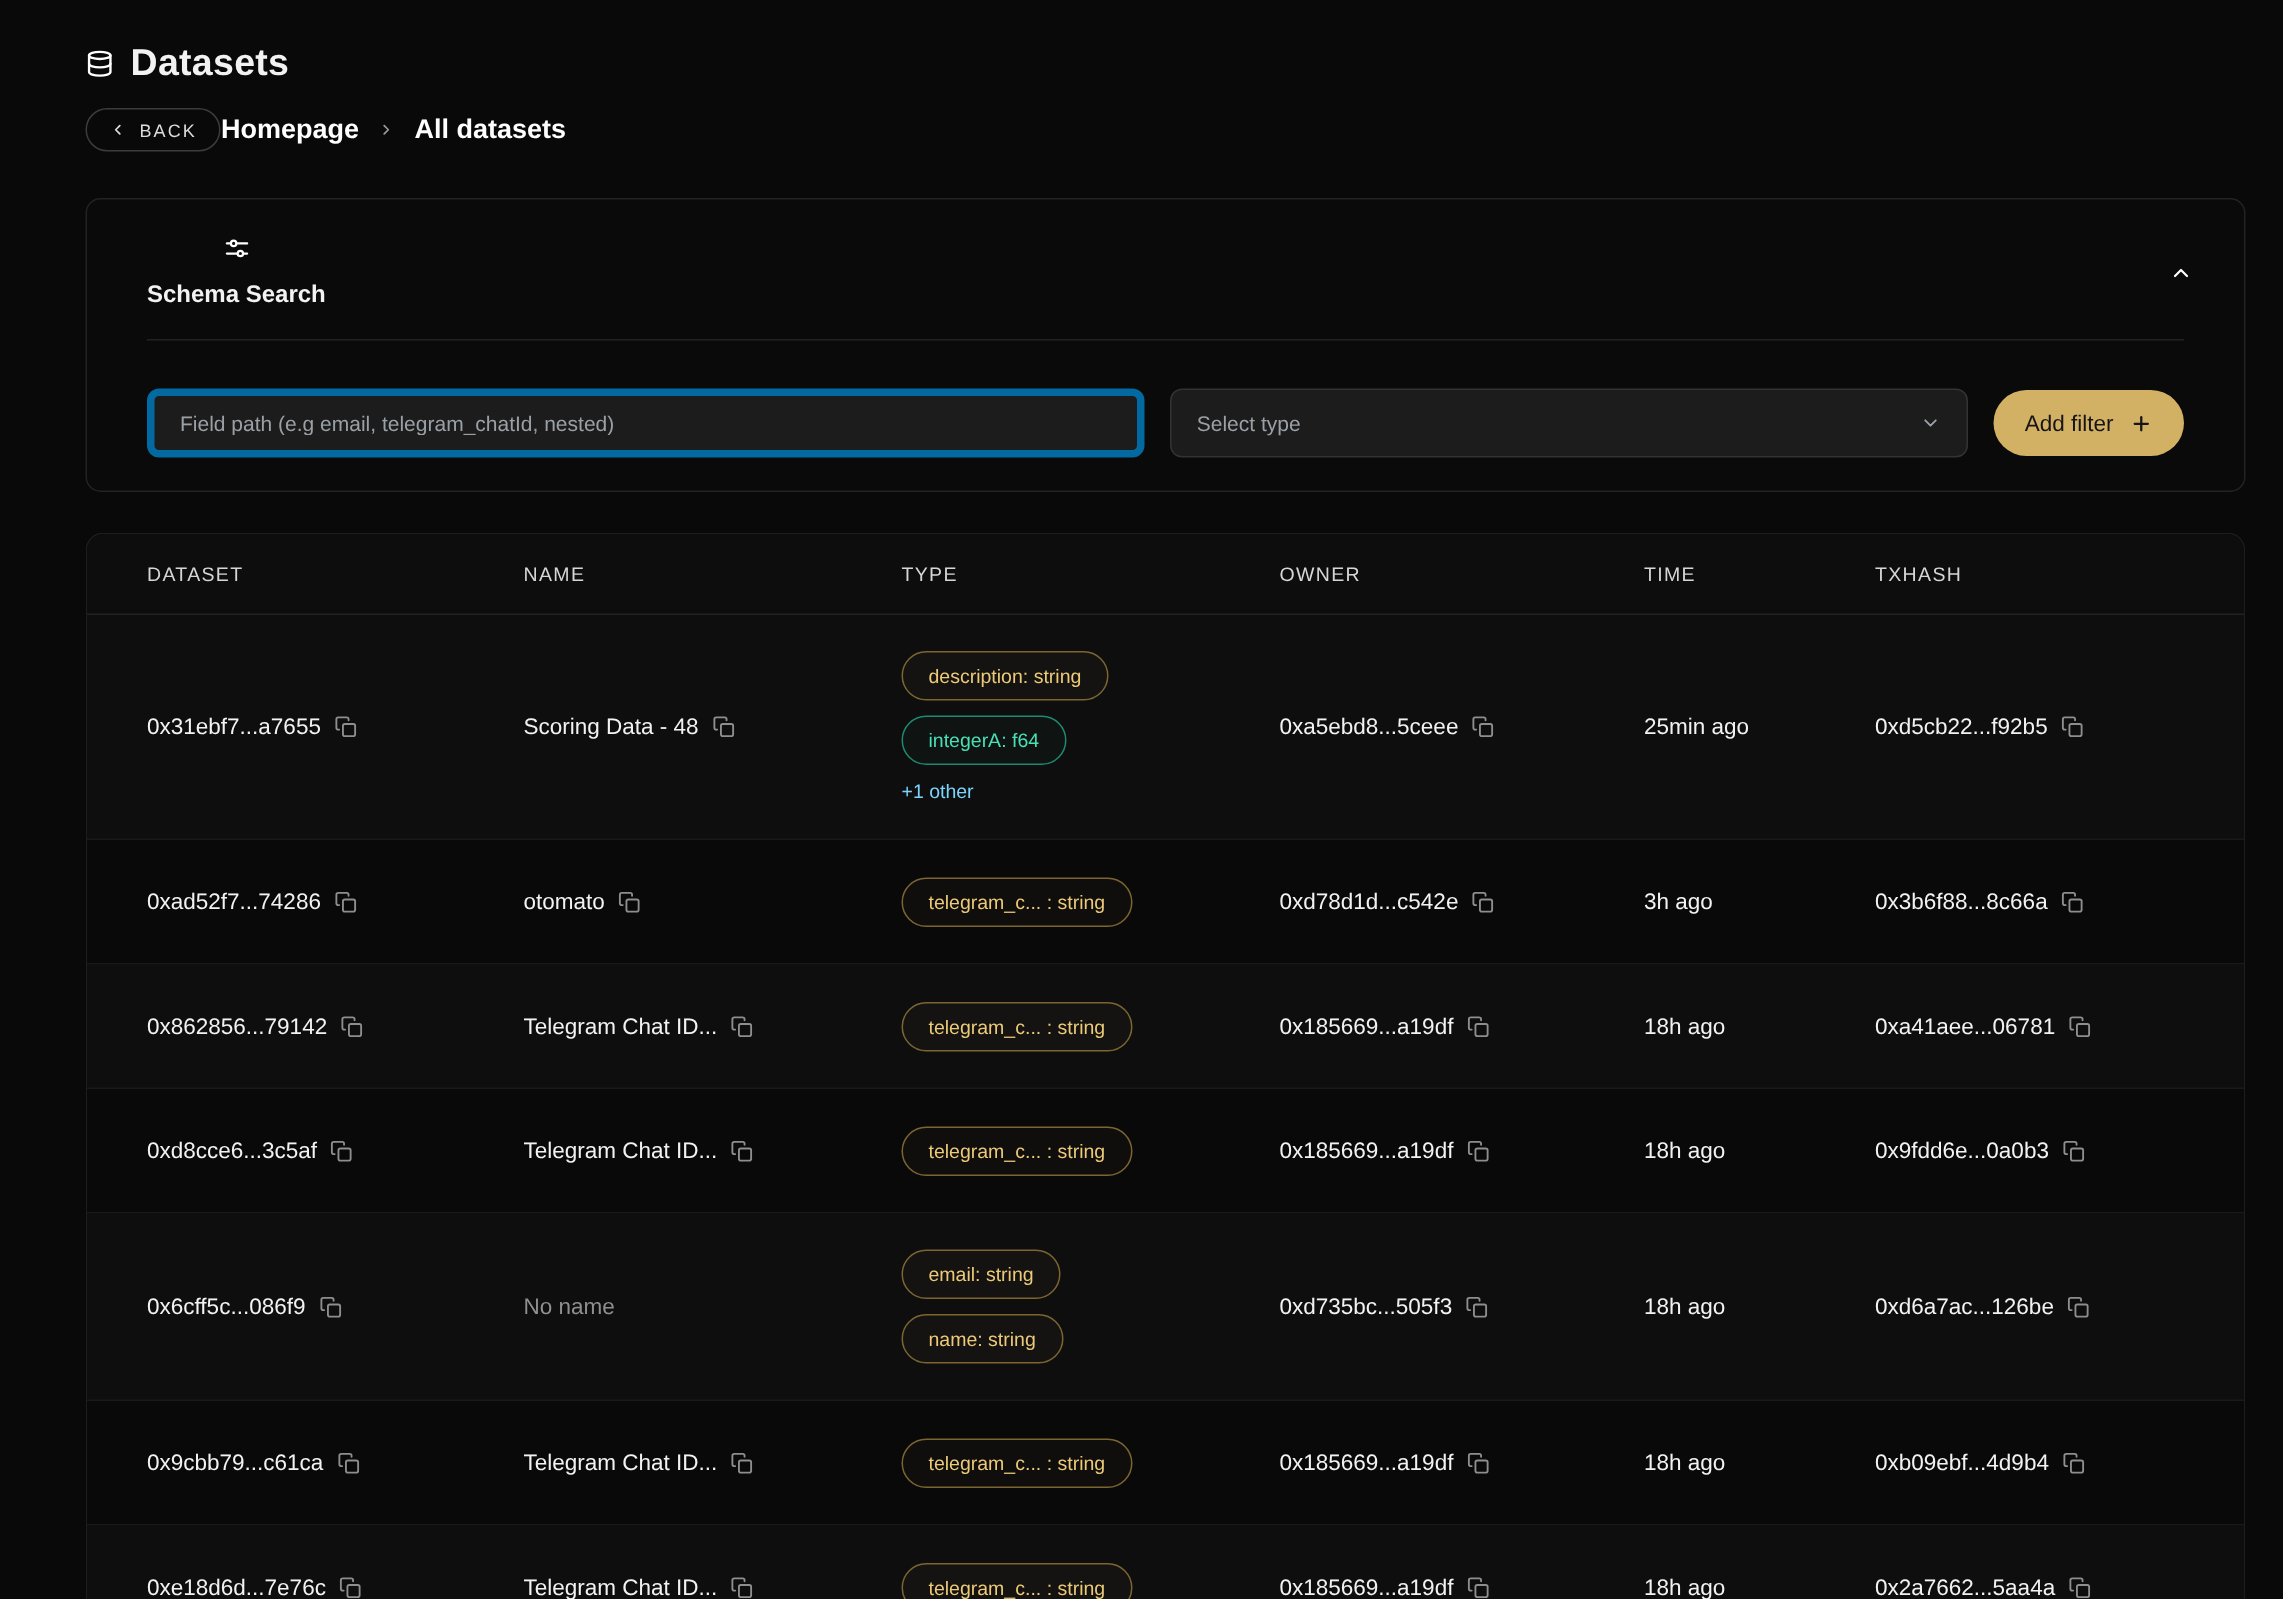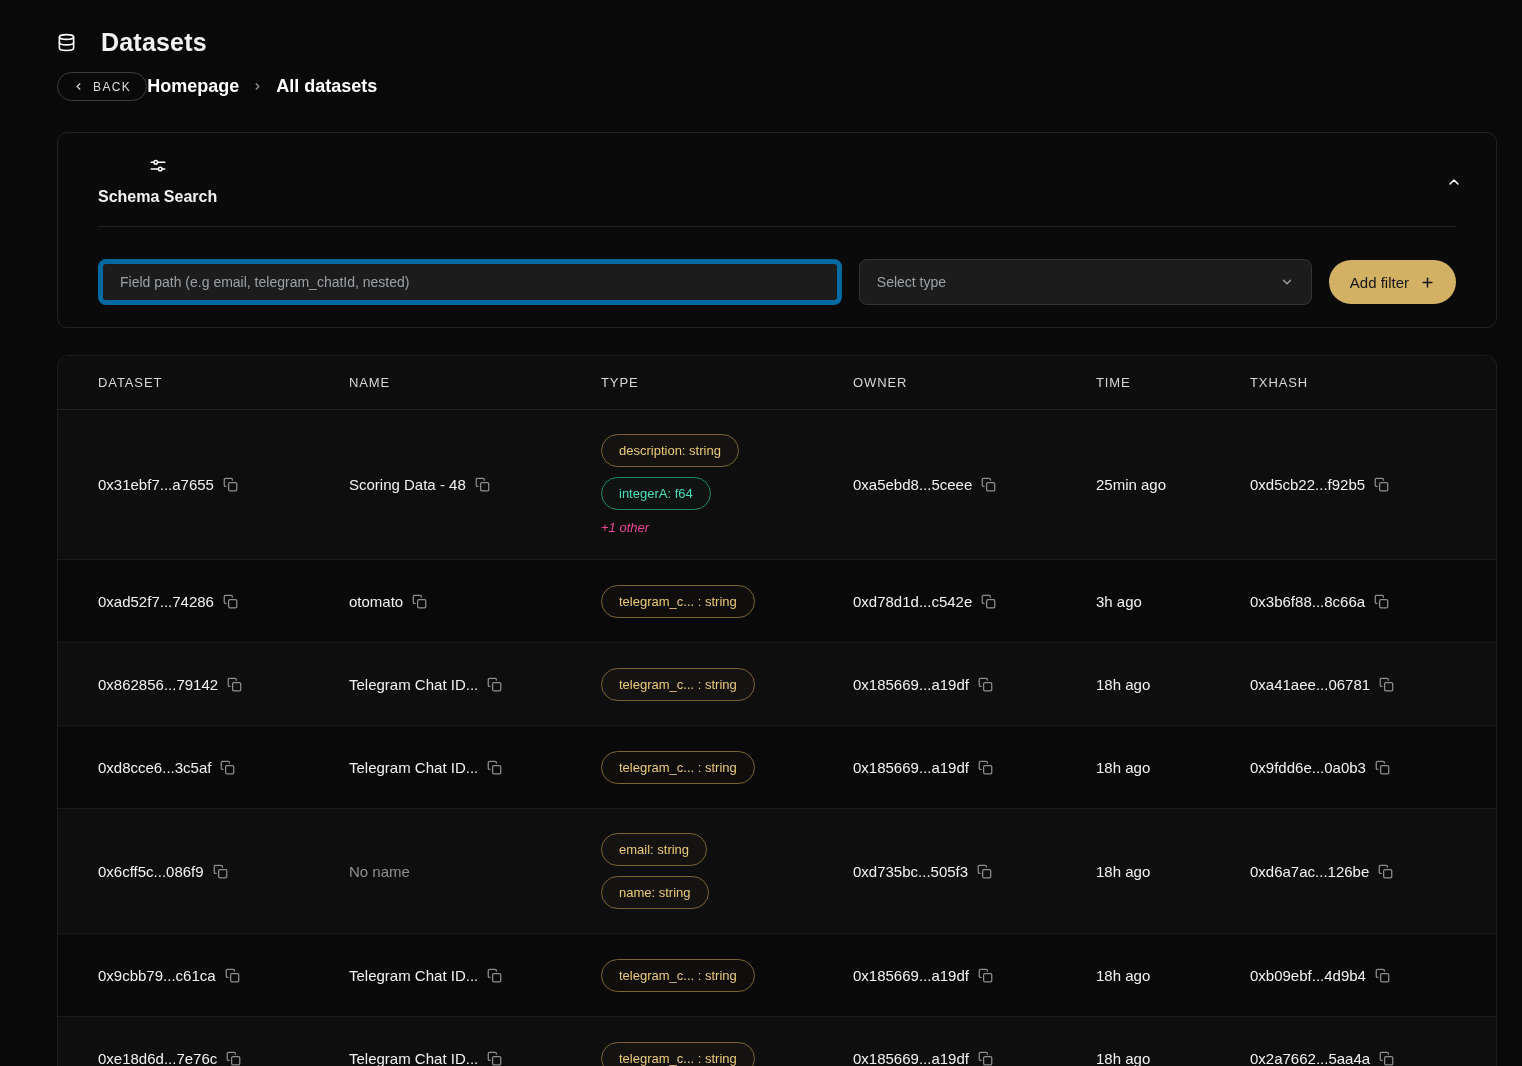--- a/index.html
+++ b/index.html
@@ -7,21 +7,21 @@
   body {
     background:#090909;
     color:#f2f2f2;
     font-family:"Liberation Sans", sans-serif;
     overflow:hidden;
   }
   .page { padding:28px 25px 0 57px; }
 
   
   .topbar { display:flex; justify-content:space-between; align-items:flex-start; }
-  .title-row { display:flex; align-items:center; gap:25px; }
+  .title-row { display:flex; align-items:center; gap:11px; }
   .title-row h1 { font-size:25px; font-weight:700; letter-spacing:0.2px; }
   .nav-row { display:flex; align-items:center; gap:0; margin-top:15px; }
   .back-btn {
     display:flex; align-items:center; gap:9px;
     height:29px; padding:0 15px; border-radius:15px;
     border:1px solid #3c3c3c; background:transparent;
     color:#dcdcdc; font-size:12px; letter-spacing:1.4px;
     cursor:pointer; font-family:inherit;
   }
   .breadcrumb { display:flex; align-items:center; gap:13px; font-size:18px; font-weight:700; color:#fff; }
@@ -42,21 +42,21 @@
   .schema-title { display:flex; align-items:center; gap:13px; font-size:16px; font-weight:600;flex-direction:column; }
   .collapse-btn { background:none; border:none; cursor:pointer; display:flex; padding:4px; }
   .schema-divider { height:1px; background:#222; margin:0 40px; }
   .schema-controls { display:flex; gap:17px; padding:32px 40px 22px 40px; align-items:center; }
   .field-input {
     flex:1; height:46px; border-radius:8px; background:#1c1c1c; border:5px solid #0369a1;
     padding:0 17px; color:#eee; font-size:14px; font-family:inherit; outline:none;
   }
   .field-input::placeholder { color:#9aa0a6; }
   .type-select {
-    width:453px; height:46px; border-radius:8px; background:#1c1c1c; border:1px solid #333;
+    width:532px; height:46px; border-radius:8px; background:#1c1c1c; border:1px solid #333;
     display:flex; align-items:center; justify-content:space-between;
     padding:0 17px; font-size:14px; color:#9aa0a6; cursor:pointer; flex-shrink:0;
   }
   .add-filter {
     display:flex; align-items:center; gap:11px;
     height:44px; padding:0 21px; border-radius:22px; border:none;
     background:#d3b164; color:#151515; font-size:15px; font-weight:500;
     cursor:pointer; font-family:inherit; flex-shrink:0;
   }
 
@@ -71,21 +71,21 @@
   .thead { height:54px; background:#0d0d0d; border-bottom:1px solid #222; }
   .th { font-size:13px; letter-spacing:0.9px; color:#d6d6d6; font-weight:500; }
   .tr { min-height:83px; border-bottom:1px solid #191919; }
   .tr.odd  { background:#0e0e0e; }
   .tr.even { background:#090909; }
   .td { display:flex; align-items:center; gap:9px; font-size:15px; padding-right:16px; color:#f2f2f2; }
   .td.types { flex-direction:column; align-items:flex-start; gap:10px; padding-top:24px; padding-bottom:24px; }
   .badge { padding:8px 17px; border-radius:17px; font-size:13px; border:1px solid; white-space:nowrap; }
   .badge.gold { border-color:#7c6530; color:#ecca78; background:rgba(236,202,120,0.03); }
   .badge.teal { border-color:#1d8a70; color:#49e0b5; background:rgba(73,224,181,0.03); }
-  .more { font-size:13px; color:#ec4899;font-style:italic; }
+  .more { font-size:13px; color:#7dd3fc; }
   .muted { color:#8f8f8f; }
   .copy-btn { background:none; border:none; cursor:pointer; display:flex; padding:0; flex-shrink:0; }
 </style>
 </head>
 <body>
 
 <div class="page">
 
   <header class="topbar">
     <div>

